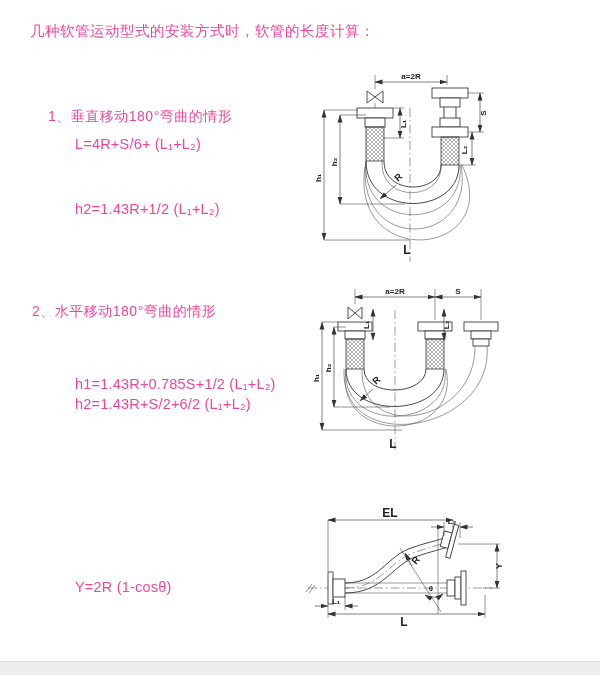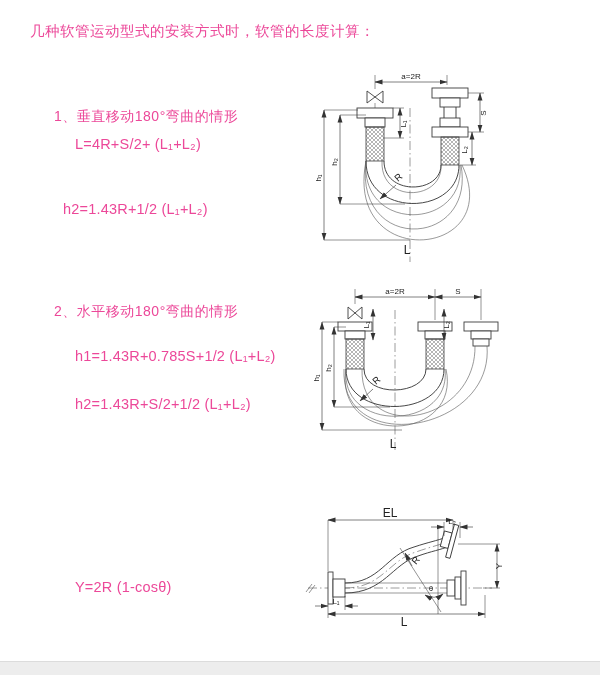--- a/index.html
+++ b/index.html
@@ -1,21 +1,21 @@
 <!DOCTYPE html>
 <html><head>
 <meta charset="utf-8">
 <style>
   html,body{margin:0;padding:0;background:#e8e8e8;}
   .page{position:relative;width:600px;height:675px;background:#ffffff;overflow:hidden;
         font-family:"Liberation Sans","DejaVu Sans",sans-serif;color:#ec4899;padding-left:32px;}
   .page-title{position:absolute;left:30px;top:22px;font-size:14.5px;letter-spacing:.5px;}
-  .sec-heading{position:absolute;font-size:14px;letter-spacing:.5px;margin-left:6px;}
+  .sec-heading{position:absolute;font-size:14px;letter-spacing:.5px;}
   .formula{position:absolute;font-size:14.5px;letter-spacing:.2px;}
-  .diagram{position:absolute;}
+  .diagram{position:absolute;font-weight:bold;}
   svg{display:block;overflow:visible;}
   .thin{stroke:#3d3d3d;stroke-width:.55;fill:none;}
   .dim{stroke:#3d3d3d;stroke-width:.65;fill:none;
        marker-start:url(#ah);marker-end:url(#ah);}
   .leader{stroke:#3d3d3d;stroke-width:.65;fill:none;marker-end:url(#ah);}
   .cl{stroke:#4a4a4a;stroke-width:.55;fill:none;stroke-dasharray:9 3 1.5 3;}
   .hose{stroke:#3d3d3d;stroke-width:.95;fill:none;}
   .pos{stroke:#565656;stroke-width:.6;fill:none;}
   .fit{fill:#ffffff;stroke:#3d3d3d;stroke-width:.9;}
   .braidrect{fill:url(#braid);stroke:#3d3d3d;stroke-width:.8;}
@@ -36,26 +36,26 @@
       </pattern>
       <marker id="ah" viewBox="0 0 8 7" refX="7.5" refY="3.5" markerWidth="8" markerHeight="7" markerUnits="userSpaceOnUse" orient="auto-start-reverse">
         <path d="M0,1 L8,3.5 L0,6 z" fill="#333"></path>
       </marker>
     </defs>
   </svg>
 
   <div class="page-title">几种软管运动型式的安装方式时，软管的长度计算：</div>
 
   <div class="sec-heading" style="left:48px;top:108px">1、垂直移动180°弯曲的情形</div>
-  <div class="formula" style="left:75px;top:136px">L=4R+S/2+ (L₁+L₂)</div>
-  <div class="formula" style="left:63px;top:201px">h2=1.43R+1/2 (L₁+L₂)</div>
-
-  <div class="sec-heading" style="left:48px;top:303px">2、水平移动180°弯曲的情形</div>
-  <div class="formula" style="left:75px;top:348px">h1=1.43R+0.785S+1/2 (L₁+L₂)</div>
-  <div class="formula" style="left:75px;top:396px">h2=1.43R+S/2+1/2 (L₁+L₂)</div>
+  <div class="formula" style="left:75px;top:136px">L=4R+S/6+ (L₁+L₂)</div>
+  <div class="formula" style="left:75px;top:201px">h2=1.43R+1/2 (L₁+L₂)</div>
+
+  <div class="sec-heading" style="left:32px;top:303px">2、水平移动180°弯曲的情形</div>
+  <div class="formula" style="left:75px;top:376px">h1=1.43R+0.785S+1/2 (L₁+L₂)</div>
+  <div class="formula" style="left:75px;top:396px">h2=1.43R+S/2+6/2 (L₁+L₂)</div>
 
   <div class="formula" style="left:75px;top:579px">Y=2R (1-cosθ)</div>
 
   <div class="diagram" style="left:310px;top:68px">
   <svg width="290" height="200" viewBox="0 0 290 200">
 
     <line class="cl" x1="100" y1="40" x2="100" y2="194"></line>
 
     <line class="thin" x1="65" y1="7" x2="65" y2="21"></line>
     <line class="thin" x1="137" y1="7" x2="137" y2="17"></line>

